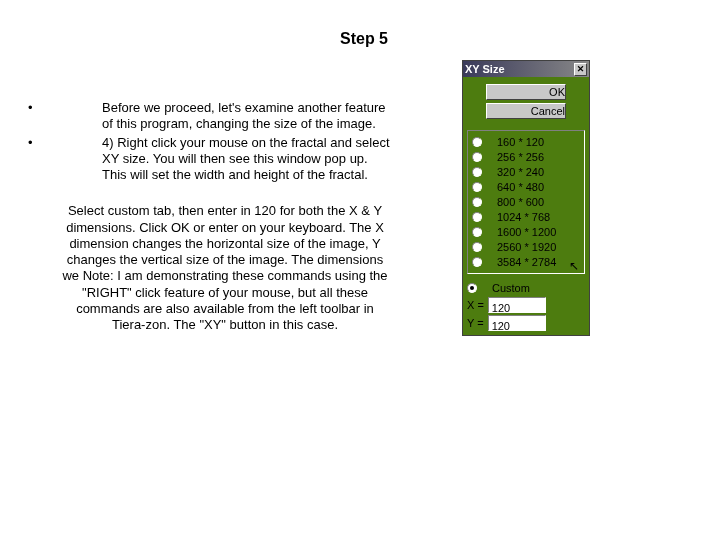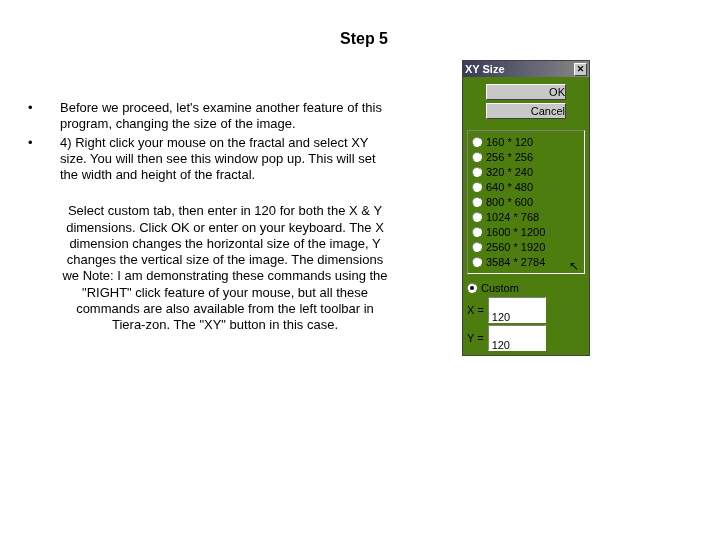--- a/index.html
+++ b/index.html
@@ -35,20 +35,21 @@
     margin-bottom: 2px;
   }
   .bullet {
     width: 40px;
     text-align: left;
     padding-left: 8px;
   }
   .bullet-text {
     flex: 1;
     line-height: 1.25;
+    margin-left: 42px;
   }
   .continuation {
     margin-left: 40px;
     margin-top: 20px;
     line-height: 1.25;
     text-align: center;
   }
 
   
   .dialog {
@@ -112,21 +113,21 @@
     border-top: 1px solid #808080;
     border-left: 1px solid #808080;
     border-right: 1px solid #fff;
     border-bottom: 1px solid #fff;
     padding: 3px 4px 4px 4px;
     margin-top: 2px;
   }
   .radio-row {
     display: flex;
     align-items: center;
-    gap: 4px;
+    gap: 15px;
     height: 15px;
     font-size: 11px;
   }
   .radio {
     width: 10px;
     height: 10px;
     border-radius: 50%;
     background: #fff;
     border-top: 1px solid #808080;
     border-left: 1px solid #808080;
@@ -154,21 +155,21 @@
     font-size: 11px;
   }
   .txt {
     width: 58px;
     height: 16px;
     background: #fff;
     border-top: 1px solid #808080;
     border-left: 1px solid #808080;
     border-right: 1px solid #fff;
     border-bottom: 1px solid #fff;
-    padding: 12px 3px;
+    padding: 3px 3px;
     line-height: 14px;
   }
   .cursor-icon {
     position: absolute;
     right: 10px;
     top: 198px;
     font-size: 12px;
     pointer-events: none;
   }
 </style>

